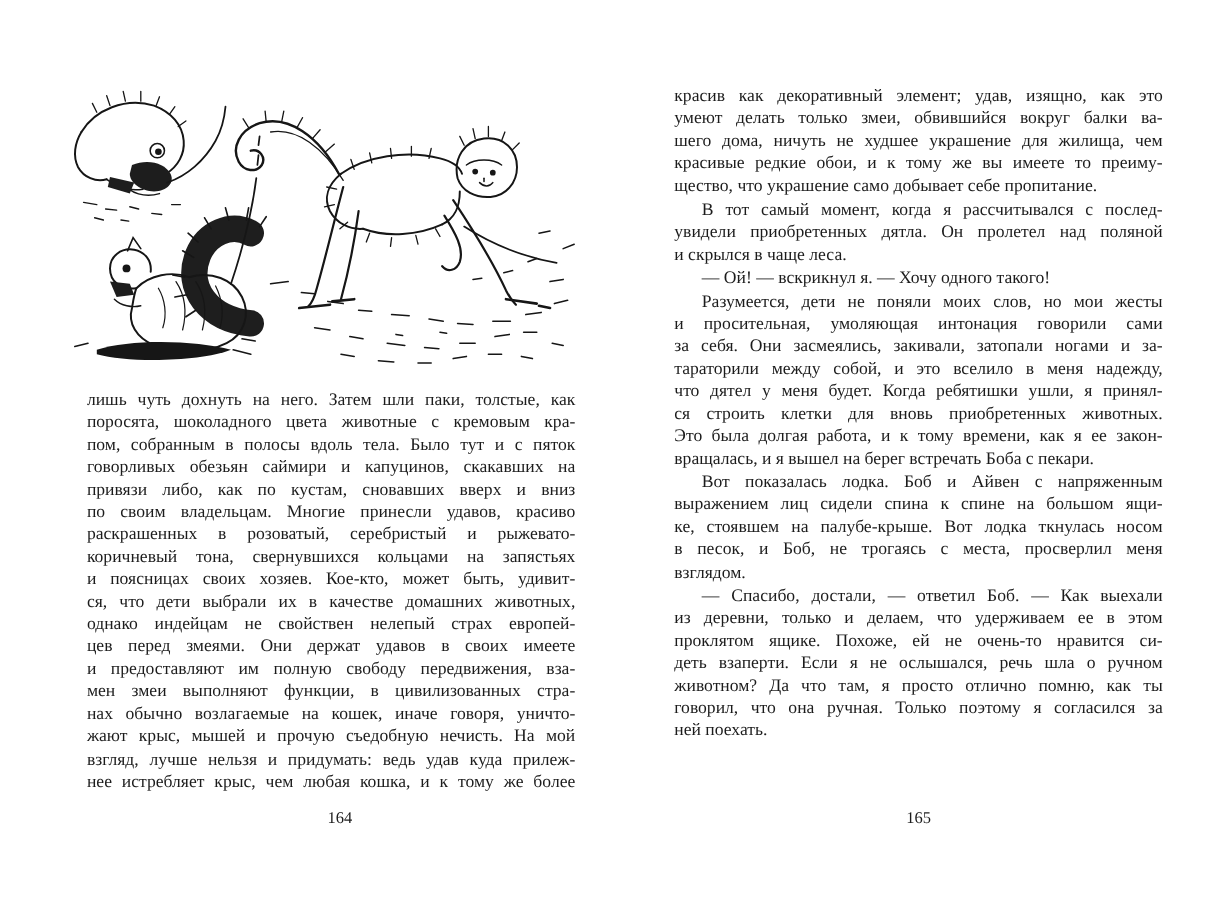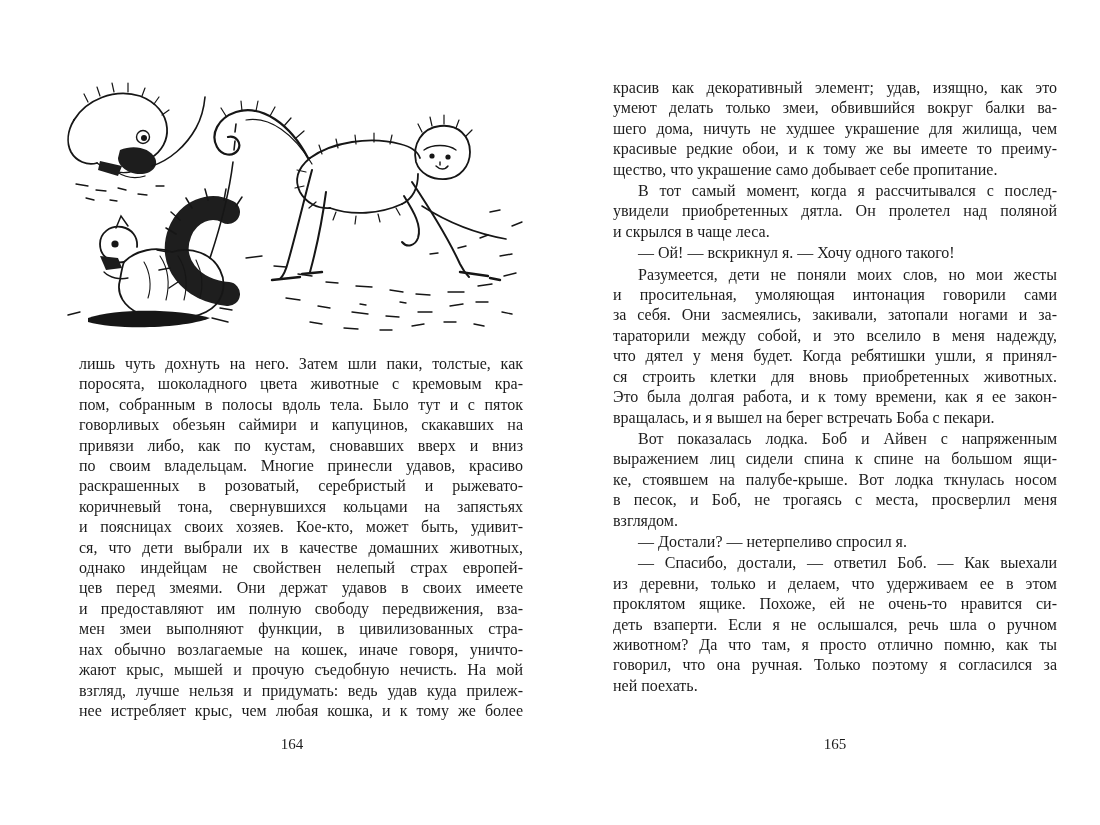--- a/index.html
+++ b/index.html
@@ -35,21 +35,21 @@
   .line.para-end { text-align-last: left; }
   .line.indent { text-indent: 25px; }
   .page-number {
     position: absolute;
     top: 736px;
     width: 446px;
     text-align: center;
     font-size: 15px;
     color: #1c1c1c;
   }
-  .page-number.left  { left: 69px; }
+  .page-number.left  { left: 86px; }
   .page-number.right { left: 612px; }
 </style>
 </head>
 <body>
 
 <div class="book-spread">
 
   <svg class="illustration" viewBox="0 0 485 285" xmlns="http://www.w3.org/2000/svg">
     <g stroke="#161616" fill="none" stroke-width="1.8" stroke-linecap="round">
 
@@ -166,23 +166,20 @@
         <div class="line para-end">вращалась, и я вышел на берег встречать Боба с пекари.</div>
       </div>
       <div class="paragraph">
         <div class="line indent">Вот показалась лодка. Боб и Айвен с напряженным</div>
         <div class="line">выражением лиц сидели спина к спине на большом ящи-</div>
         <div class="line">ке, стоявшем на палубе-крыше. Вот лодка ткнулась носом</div>
         <div class="line">в песок, и Боб, не трогаясь с места, просверлил меня</div>
         <div class="line para-end">взглядом.</div>
       </div>
       <div class="paragraph">
-        <div class="line indent para-end">— Достали? — нетерпеливо спросил я.</div>
-      </div>
-      <div class="paragraph">
         <div class="line indent">— Спасибо, достали, — ответил Боб. — Как выехали</div>
         <div class="line">из деревни, только и делаем, что удерживаем ее в этом</div>
         <div class="line">проклятом ящике. Похоже, ей не очень-то нравится си-</div>
         <div class="line">деть взаперти. Если я не ослышался, речь шла о ручном</div>
         <div class="line">животном? Да что там, я просто отлично помню, как ты</div>
         <div class="line">говорил, что она ручная. Только поэтому я согласился за</div>
         <div class="line para-end">ней поехать.</div>
       </div>
     </div>
 

